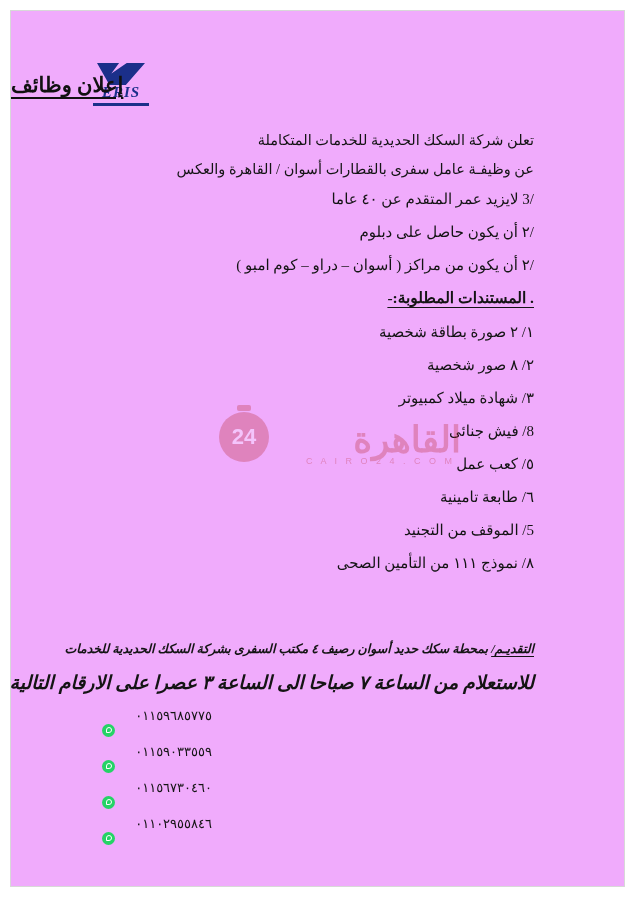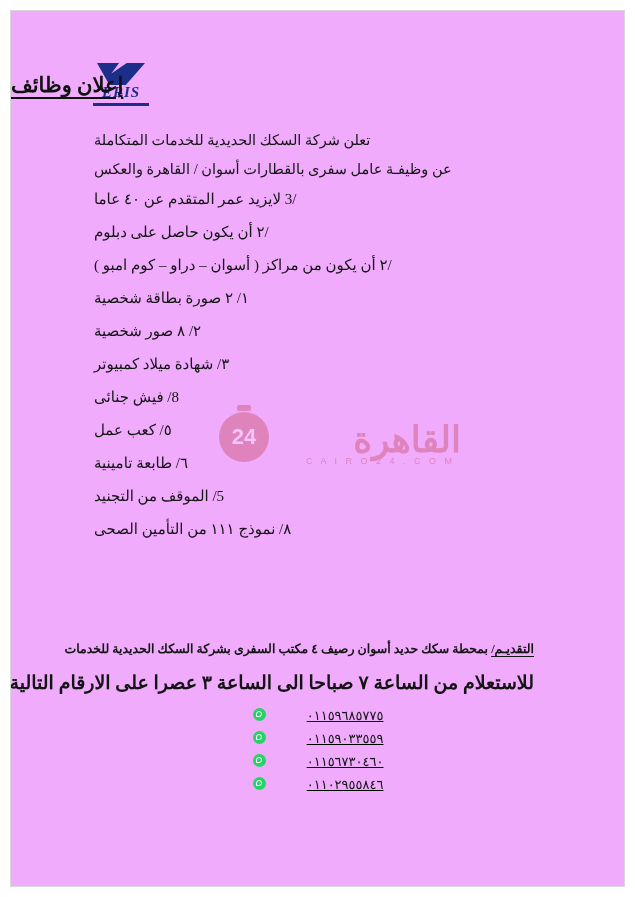--- a/index.html
+++ b/index.html
@@ -81,21 +81,21 @@
     text-underline-offset: 5px;
     letter-spacing: 1px;
   }
 
   
   .body-block {
     position: absolute;
     right: 90px;
     top: 122px;
     width: 440px;
-    text-align: left;
+    text-align: right;
     color: #141414;
   }
   .line {
     font-size: 15px;
     line-height: 1.0;
     margin: 0 0 14px 0;
     white-space: nowrap;
     direction: rtl;
   }
   .line.intro {
@@ -175,20 +175,21 @@
   }
 
   
   .footer-block {
     position: absolute;
     right: 90px;
     top: 630px;
     width: 440px;
     text-align: center;
     color: #141414;
+    font-style: italic;
   }
   .footer-line {
     font-size: 12.5px;
     font-weight: bold;
     margin-bottom: 14px;
     white-space: nowrap;
   }
   .footer-line .under {
     text-decoration: underline;
     text-underline-offset: 3px;
@@ -202,25 +203,25 @@
 
   
   .phones {
     position: absolute;
     right: 90px;
     top: 697px;
     width: 440px;
   }
   .phone-row {
     display: flex;
-    align-items: flex-start;
+    flex-direction: column;
+    align-items: flex-end;
     justify-content: center;
     margin-bottom: 7px;
     direction: rtl;
-    text-decoration: underline;
   }
   .phone-num {
     font-size: 13px;
     color: #141414;
     direction: ltr;
     unicode-bidi: embed;
     font-family: "Liberation Serif", serif;
     letter-spacing: 0.5px;
     min-width: 118px;
     text-align: right;
@@ -262,20 +263,21 @@
 
   <div class="body-block">
     <p class="line intro">تعلن شركة السكك الحديدية للخدمات المتكاملة</p>
     <p class="line intro">عن وظيفـة  عامل سفرى بالقطارات أسوان / القاهرة والعكس</p>
 
 
     <p class="item">/3 لايزيد عمر المتقدم عن ٤٠ عاما</p>
     <p class="item">/٢ أن يكون حاصل على دبلوم</p>
     <p class="item">/٢ أن يكون من مراكز ( أسوان – دراو – كوم امبو )</p>
 
+    <div class="section-head">. المستندات  المطلوبة:-</div>
 
     <p class="item">١/  ٢ صورة بطاقة شخصية</p>
     <p class="item">٢/  ٨ صور شخصية</p>
     <p class="item">٣/ شهادة ميلاد كمبيوتر</p>
     <p class="item">8/ فيش جنائى</p>
     <p class="item">٥/ كعب عمل</p>
     <p class="item">٦/ طابعة تامينية</p>
     <p class="item">5/ الموقف من التجنيد</p>
     <p class="item">٨/ نموذج  ١١١ من التأمين الصحى</p>
   </div>

